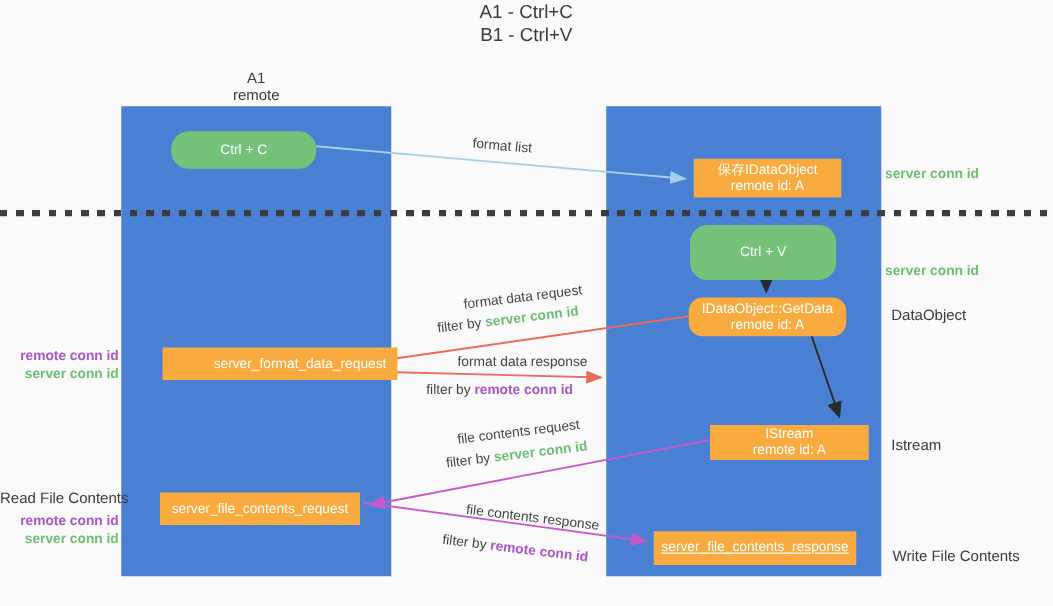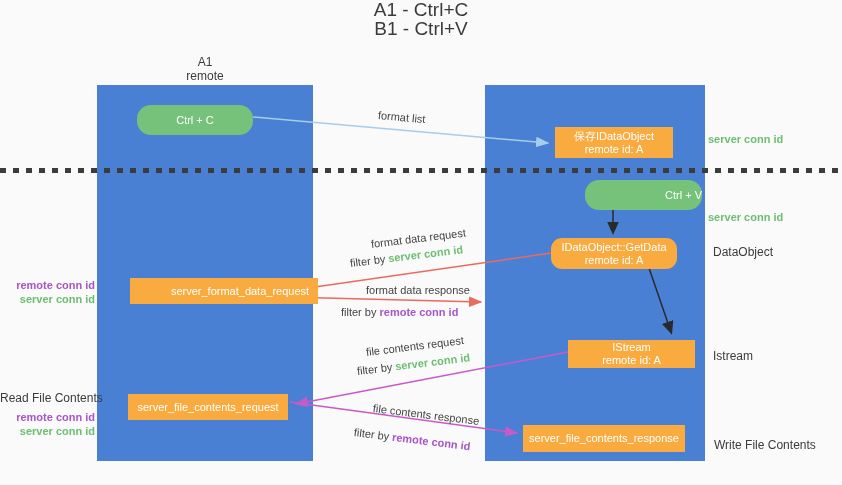--- a/index.html
+++ b/index.html
@@ -9,21 +9,21 @@
     --red:#e96a5f;
     --magenta:#c85ac8;
     --lblue:#a5cdec;
     --green-txt:#6cbf72;
     --purple-txt:#a855c8;
     --dark:#3b3b3b;
   }
   html,body{margin:0;padding:0;background:#fafafa;}
   .canvas{position:relative;width:842px;height:485px;background:#fafafa;overflow:hidden;
           font-family:"Liberation Sans",sans-serif;color:var(--dark);}
-  .title{position:absolute;left:0;right:0;top:8;text-align:center;font-size:19px;line-height:19px;color:#3b3b3b;}
+  .title{position:absolute;left:0;right:0;top:8;text-align:center;font-size:15px;line-height:19px;color:#3b3b3b;}
   .lifeline-head{position:absolute;text-align:center;font-size:12px;line-height:14px;color:#3b3b3b;width:120px;}
   .col{position:absolute;top:85px;height:376px;background:var(--blue);}
   .box{position:absolute;display:flex;flex-direction:column;align-items:center;justify-content:center;
        color:#fff;text-align:center;font-size:11px;line-height:13px;}
   .green-box{background:var(--green);border-radius:14px;}
   .orange-box{background:var(--orange);}
   .divider{position:absolute;left:0;width:842px;top:168px;height:5px;
            background:repeating-linear-gradient(90deg,#3c3c3c 0 6px,transparent 6px 13px);}
   .svg-layer{position:absolute;left:0;top:0;pointer-events:none;}
   .alabel{position:absolute;font-size:11px;white-space:nowrap;color:#444;}
@@ -82,21 +82,21 @@
 
   <div class="box green-box" style="left:137px;top:105px;width:116px;height:30px;">
     <div>Ctrl + C</div>
   </div>
 
   <div class="box orange-box" style="left:555px;top:127px;width:118px;height:31px;">
     <div>保存IDataObject</div>
     <div>remote id: A</div>
   </div>
 
-  <div class="box green-box" style="left:585px;top:180px;width:117px;height:30px;align-items:flex-end;">
+  <div class="box green-box" style="left:552px;top:180px;width:117px;height:44px;">
     <div>Ctrl + V</div>
   </div>
 
   <div class="box orange-box" style="left:551px;top:238px;width:126px;height:31px;border-radius:11px;">
     <div>IDataObject::GetData</div>
     <div>remote id: A</div>
   </div>
 
   <div class="box orange-box" style="left:130px;top:278px;width:156px;height:26px;padding-left:32px;">
     <div>server_format_data_request</div>
@@ -105,21 +105,21 @@
 
   <div class="box orange-box" style="left:568px;top:340px;width:127px;height:28px;">
     <div>IStream</div>
     <div>remote id: A</div>
   </div>
 
   <div class="box orange-box" style="left:128px;top:394px;width:160px;height:26px;">
     <div>server_file_contents_request</div>
   </div>
 
-  <div class="box orange-box" style="left:523px;top:425px;width:162px;height:27px;">
+  <div class="box orange-box" style="left:523px;top:425px;width:162px;height:27px;text-decoration:underline;">
     <div>server_file_contents_response</div>
   </div>
 
   <div class="alabel rot-dn2" style="left:378px;top:109px;">format list</div>
 
   <div class="alabel rot-up" style="left:371px;top:238px;">format data request</div>
   <div class="alabel rot-up" style="left:350px;top:257px;">
     <span>filter by </span><span class="green-id">server conn id</span>
   </div>
 

